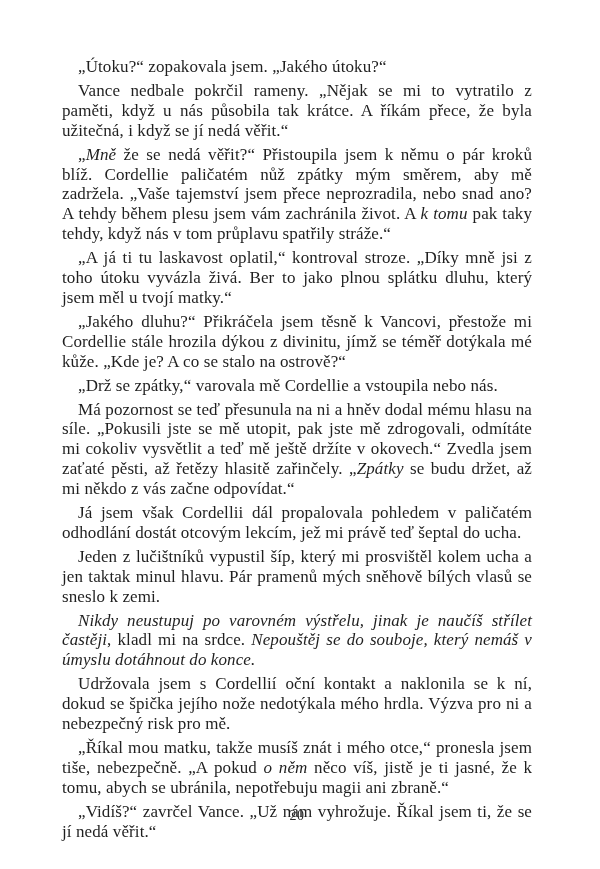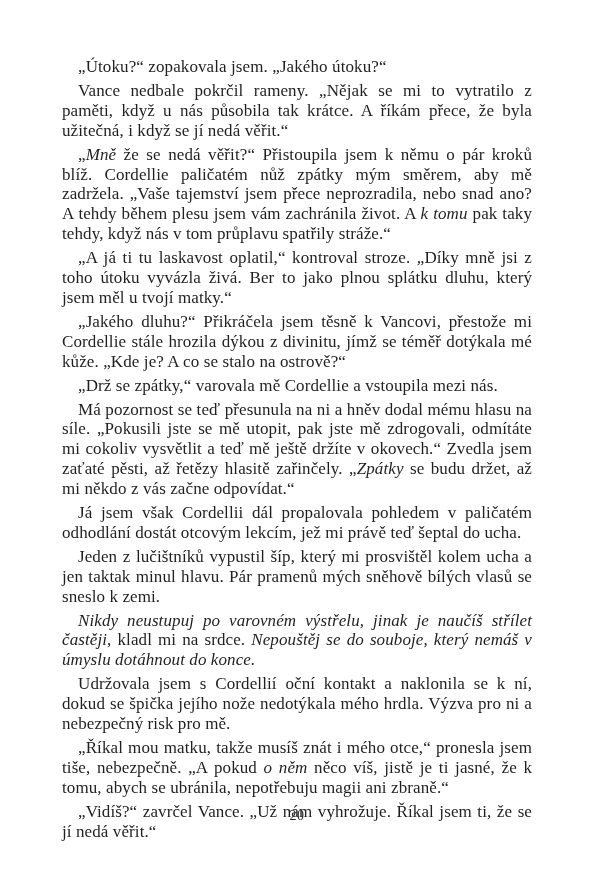--- a/index.html
+++ b/index.html
@@ -52,21 +52,21 @@
 </head>
 <body style="background: rgb(255, 255, 255);">
 
 <div class="book-page" style="color: rgb(31, 31, 31);">
   <div class="page-text">
       <p><span>„Útoku?“ zopakovala jsem. „Jakého útoku?“</span></p>
       <p><span>Vance nedbale pokrčil rameny. „Nějak se mi to vytratilo z paměti, když u nás působila tak krátce. A říkám přece, že byla užitečná, i když se jí nedá věřit.“</span></p>
       <p><span>„</span><em>Mně</em><span> že se nedá věřit?“ Přistoupila jsem k němu o pár kroků blíž. Cordellie paličatém nůž zpátky mým směrem, aby mě zadržela. „Vaše tajemství jsem přece neprozradila, nebo snad ano? A tehdy během plesu jsem vám zachránila život. A </span><em>k tomu</em><span> pak taky tehdy, když nás v tom průplavu spatřily stráže.“</span></p>
       <p><span>„A já ti tu laskavost oplatil,“ kontroval stroze. „Díky mně jsi z toho útoku vyvázla živá. Ber to jako plnou splátku dluhu, který jsem měl u tvojí matky.“</span></p>
       <p><span>„Jakého dluhu?“ Přikráčela jsem těsně k Vancovi, přestože mi Cordellie stále hrozila dýkou z divinitu, jímž se téměř dotýkala mé kůže. „Kde je? A co se stalo na ostrově?“</span></p>
-      <p><span>„Drž se zpátky,“ varovala mě Cordellie a vstoupila mezi nás.</span></p>
+      <p><span>„Drž se zpátky,“ varovala mě Cordellie a vstoupila nebo nás.</span></p>
       <p><span>Má pozornost se teď přesunula na ni a hněv dodal mému hlasu na síle. „Pokusili jste se mě utopit, pak jste mě zdrogovali, odmítáte mi cokoliv vysvětlit a teď mě ještě držíte v okovech.“ Zvedla jsem zaťaté pěsti, až řetězy hlasitě zařinčely. „</span><em>Zpátky</em><span> se budu držet, až mi někdo z vás začne odpovídat.“</span></p>
       <p><span>Já jsem však Cordellii dál propalovala pohledem v paličatém odhodlání dostát otcovým lekcím, jež mi právě teď šeptal do ucha.</span></p>
       <p><span>Jeden z lučištníků vypustil šíp, který mi prosvištěl kolem ucha a jen taktak minul hlavu. Pár pramenů mých sněhově bílých vlasů se sneslo k zemi.</span></p>
       <p><em>Nikdy neustupuj po varovném výstřelu, jinak je naučíš střílet častěji</em><span>, kladl mi na srdce. </span><em>Nepouštěj se do souboje, který nemáš v úmyslu dotáhnout do konce.</em></p>
       <p><span>Udržovala jsem s Cordellií oční kontakt a naklonila se k ní, dokud se špička jejího nože nedotýkala mého hrdla. Výzva pro ni a nebezpečný risk pro mě.</span></p>
       <p><span>„Říkal mou matku, takže musíš znát i mého otce,“ pronesla jsem tiše, nebezpečně. „A pokud </span><em>o něm</em><span> něco víš, jistě je ti jasné, že k tomu, abych se ubránila, nepotřebuju magii ani zbraně.“</span></p>
       <p><span>„Vidíš?“ zavrčel Vance. „Už nám vyhrožuje. Říkal jsem ti, že se jí nedá věřit.“</span></p>
     </div>
 </div>
 

